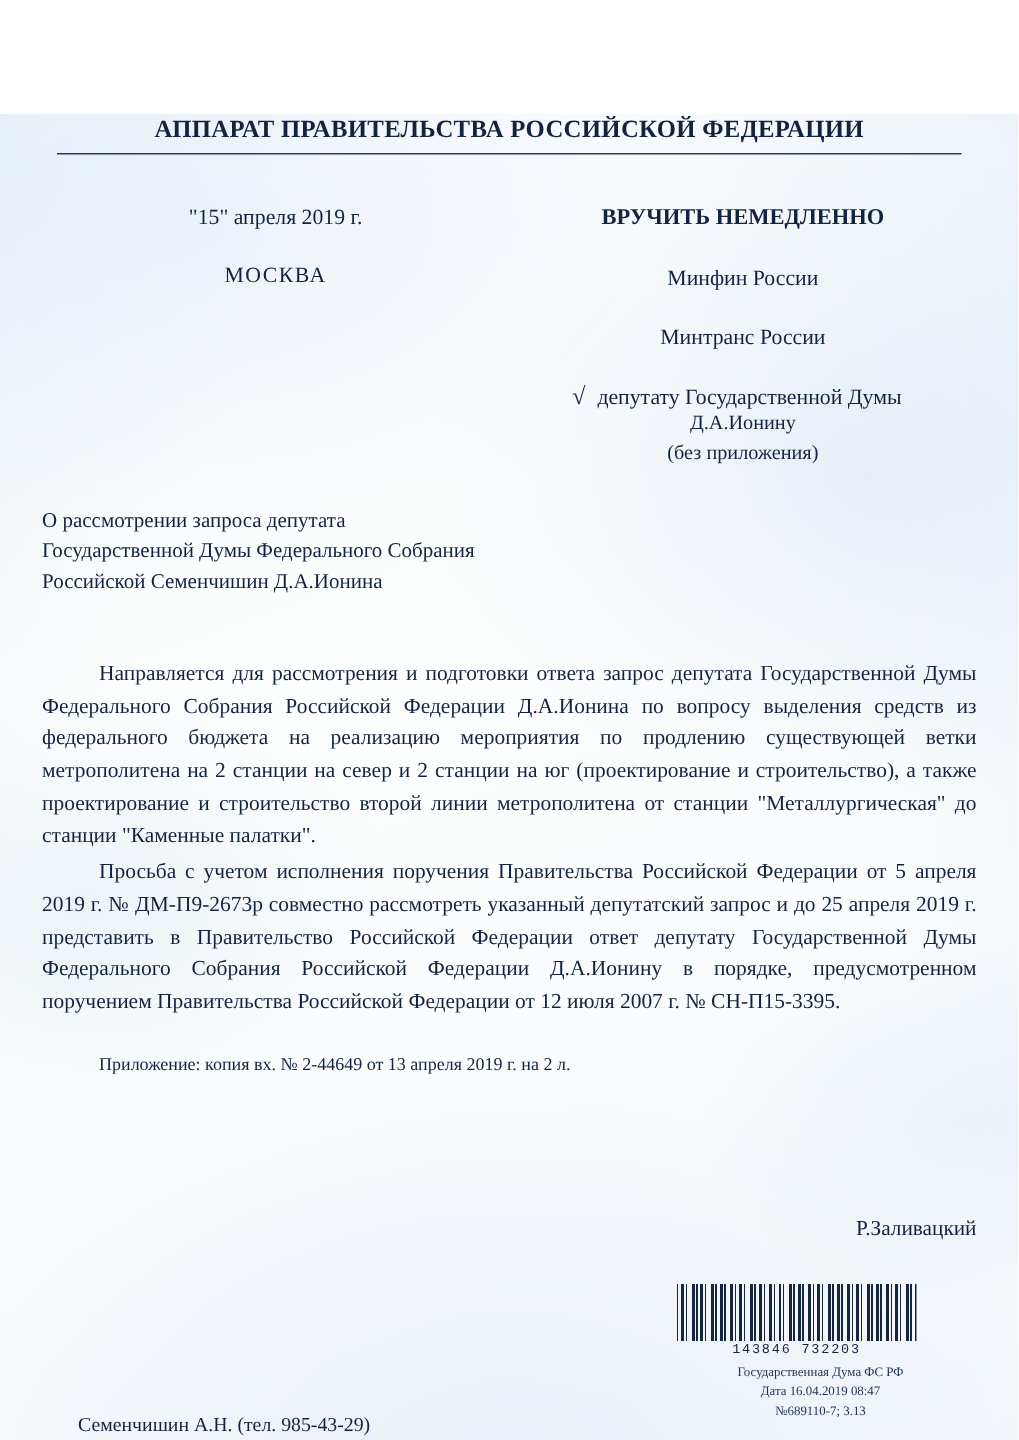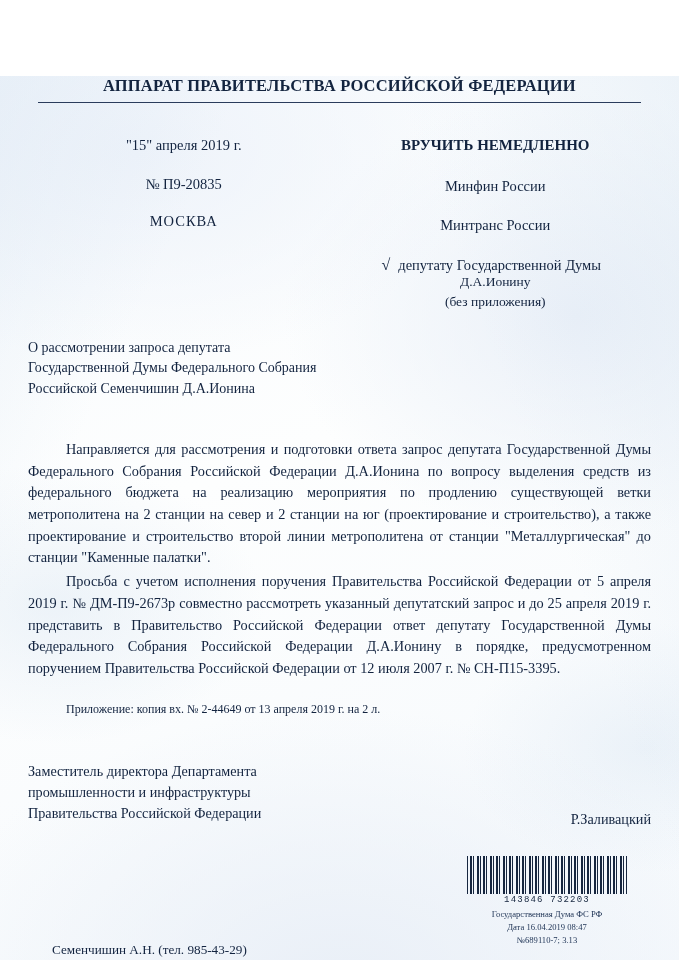--- a/index.html
+++ b/index.html
@@ -145,21 +145,21 @@
     white-space: nowrap;
   }
   .executor {
     position: absolute;
     left: 52px;
     top: 866px;
     font-size: 13.2px;
   }
   .barcode-box {
     position: absolute;
-    right: 52px;
+    right: 68px;
     top: 780px;
     width: 160px;
     text-align: center;
   }
   .barcode {
     height: 38px;
     background-image: repeating-linear-gradient(
       to right,
       #16263f 0px, #16263f 1px, transparent 1px, transparent 3px,
       #16263f 3px, #16263f 5px, transparent 5px, transparent 6px,
@@ -191,21 +191,20 @@
   <div class="paper-noise"></div>
 
   <div class="content">
 
     <div class="org-title">АППАРАТ ПРАВИТЕЛЬСТВА РОССИЙСКОЙ ФЕДЕРАЦИИ</div>
     <div class="title-rule"></div>
 
     <div class="top-block">
       <div class="top-left">
         <div class="date-line">"15" апреля 2019 г.</div>
-        <div class="num-line">№ П9-20835</div>
         <div class="city-line">МОСКВА</div>
       </div>
       <div class="top-right">
         <div class="deliver">ВРУЧИТЬ НЕМЕДЛЕННО</div>
         <div class="addressee">Минфин России</div>
         <div class="addressee">Минтранс России</div>
         <div class="addressee tight">
           <span class="check-mark">√</span><span>депутату Государственной Думы</span>
           <span class="sub">Д.А.Ионину</span>
         </div>
@@ -216,21 +215,20 @@
     <div class="subject">О рассмотрении запроса депутата Государственной Думы Федерального Собрания Российской Семенчишин Д.А.Ионина</div>
 
     <div class="body">
       <p>Направляется для рассмотрения и подготовки ответа запрос депутата Государственной Думы Федерального Собрания Российской Федерации Д.А.Ионина по вопросу выделения средств из федерального бюджета на реализацию мероприятия по продлению существующей ветки метрополитена на 2 станции на север и 2 станции на юг (проектирование и строительство), а также проектирование и строительство второй линии метрополитена от станции "Металлургическая" до станции "Каменные палатки".</p>
       <p>Просьба с учетом исполнения поручения Правительства Российской Федерации от 5 апреля 2019 г. № ДМ-П9-2673р совместно рассмотреть указанный депутатский запрос и до 25 апреля 2019 г. представить в Правительство Российской Федерации ответ депутату Государственной Думы Федерального Собрания Российской Федерации Д.А.Ионину в порядке, предусмотренном поручением Правительства Российской Федерации от 12 июля 2007 г. № СН-П15-3395.</p>
     </div>
 
     <div class="attachment">Приложение: копия вх. № 2-44649 от 13 апреля 2019 г. на 2 л.</div>
 
     <div class="sign-block">
-      <div class="signer-title">Заместитель директора Департамента промышленности и инфраструктуры Правительства Российской Федерации</div>
       <div class="signer-name">Р.Заливацкий</div>
     </div>
 
   </div>
 
   <div class="barcode-box">
     <div class="barcode"></div>
     <div class="barcode-num">143846 732203</div>
   </div>
 

